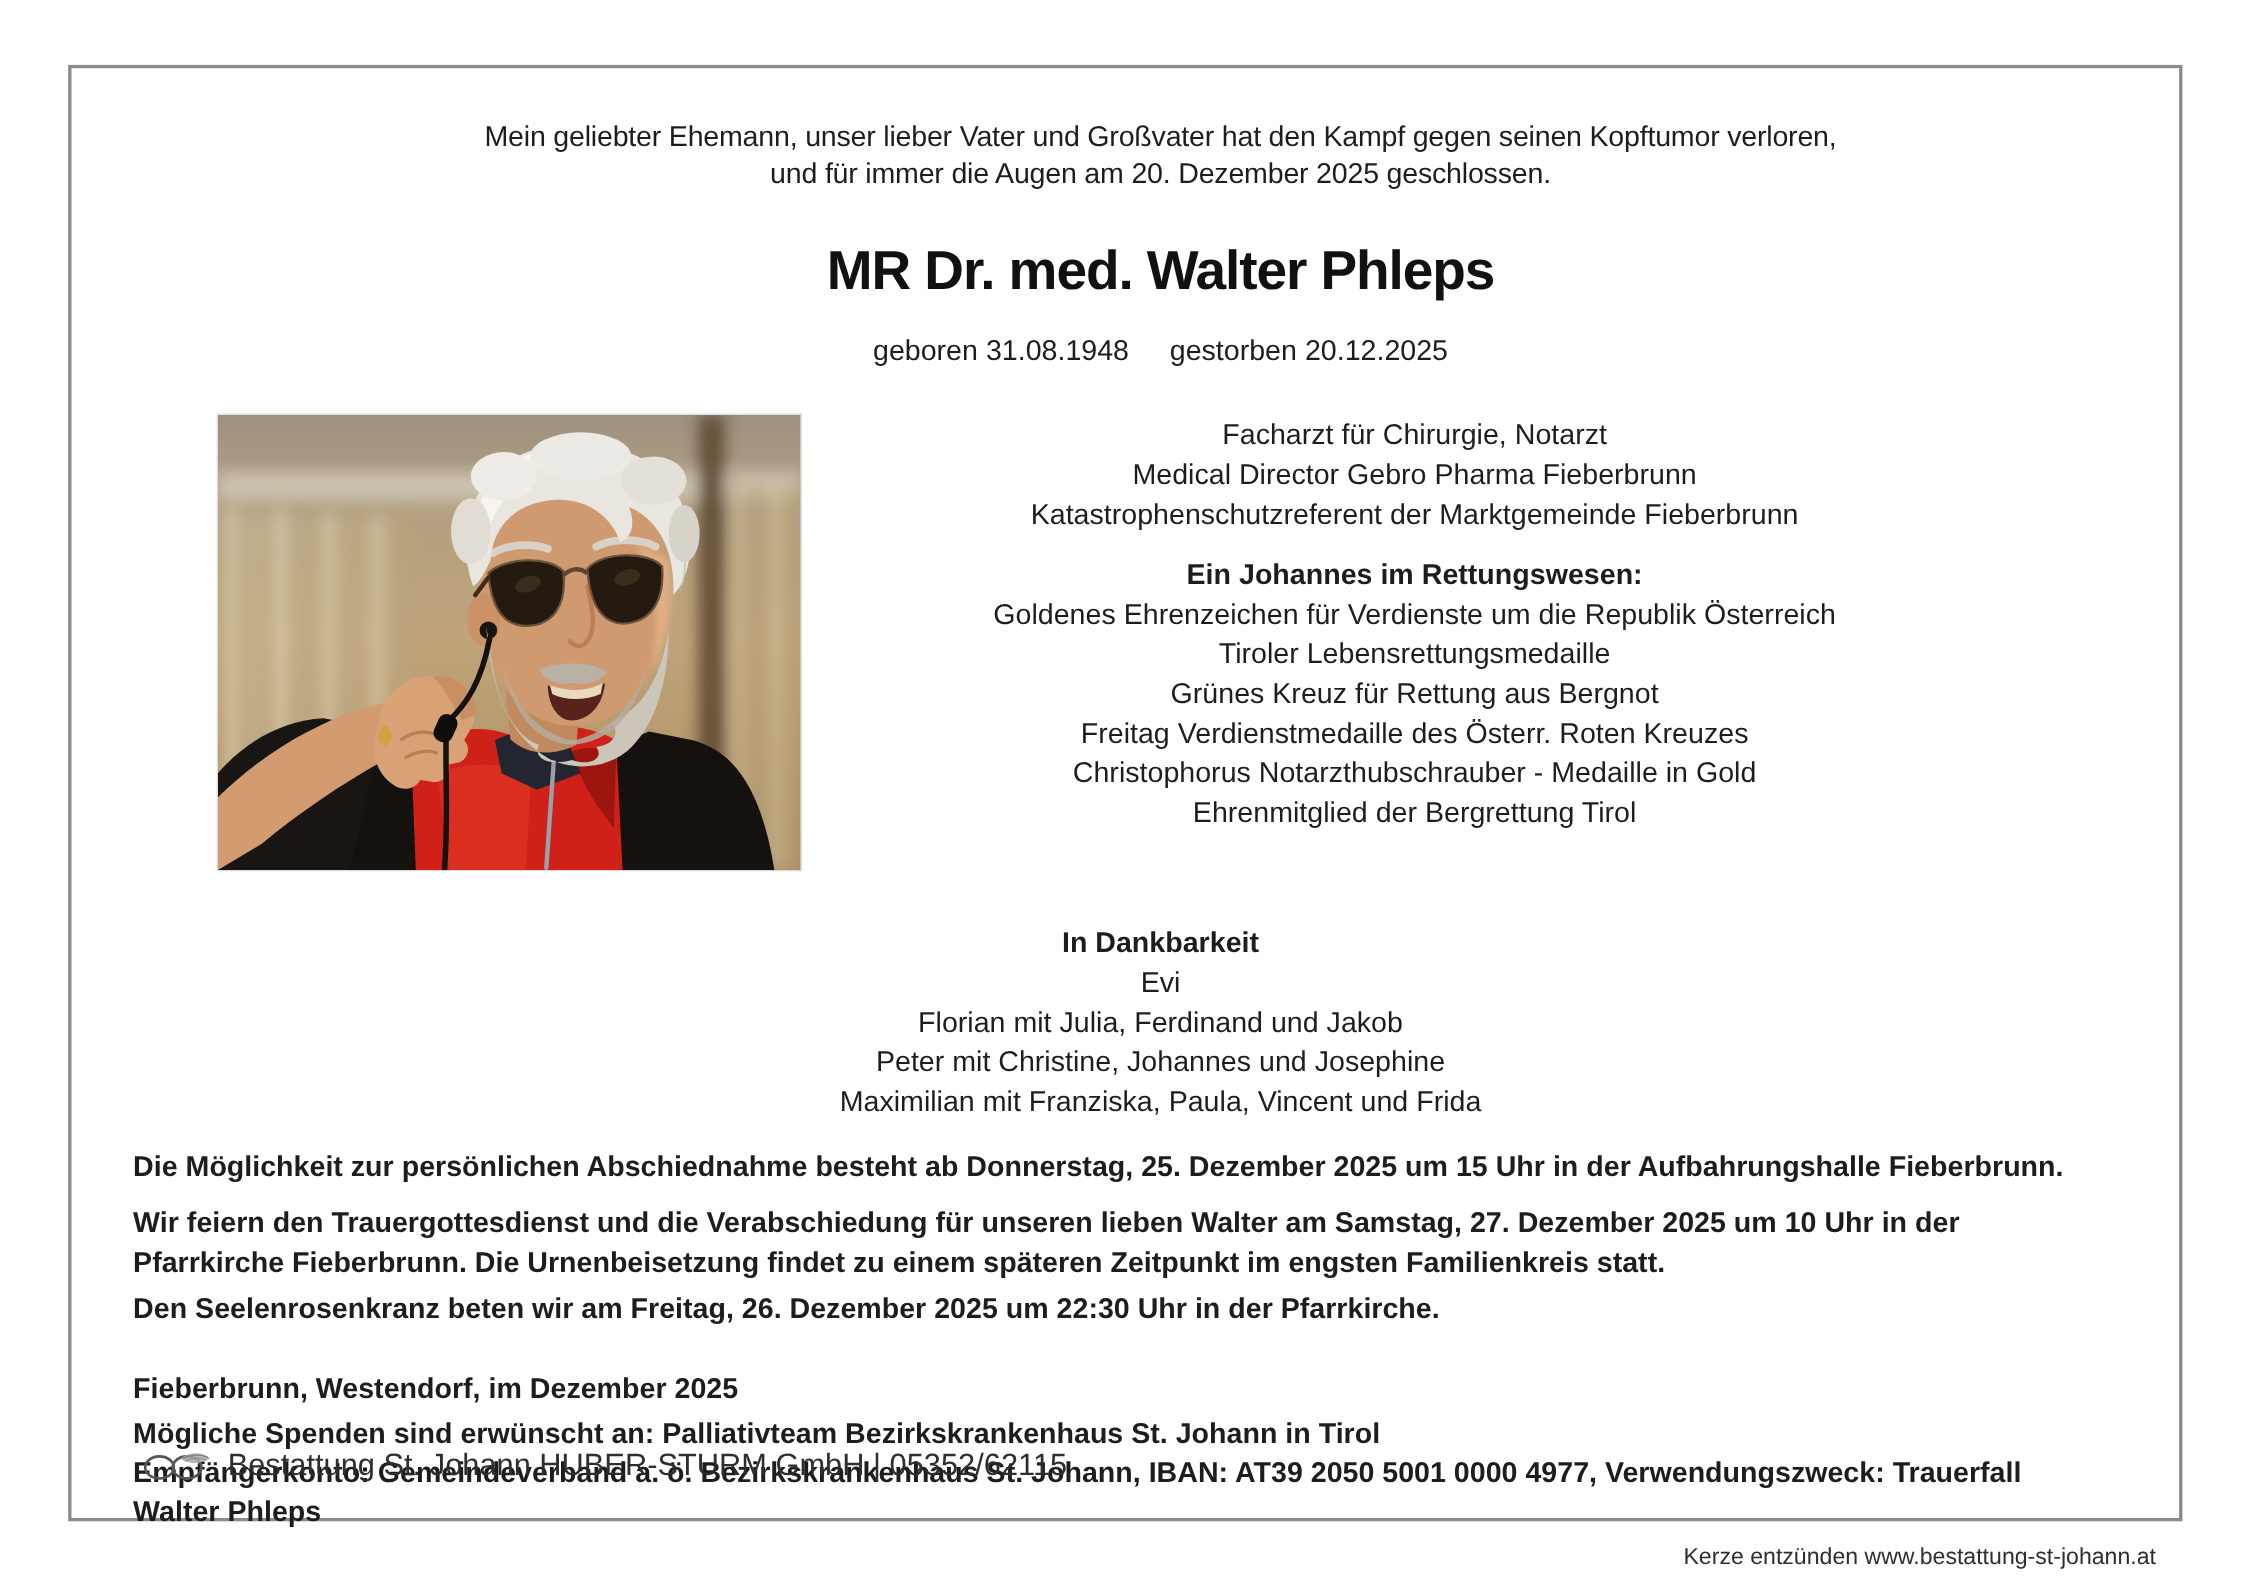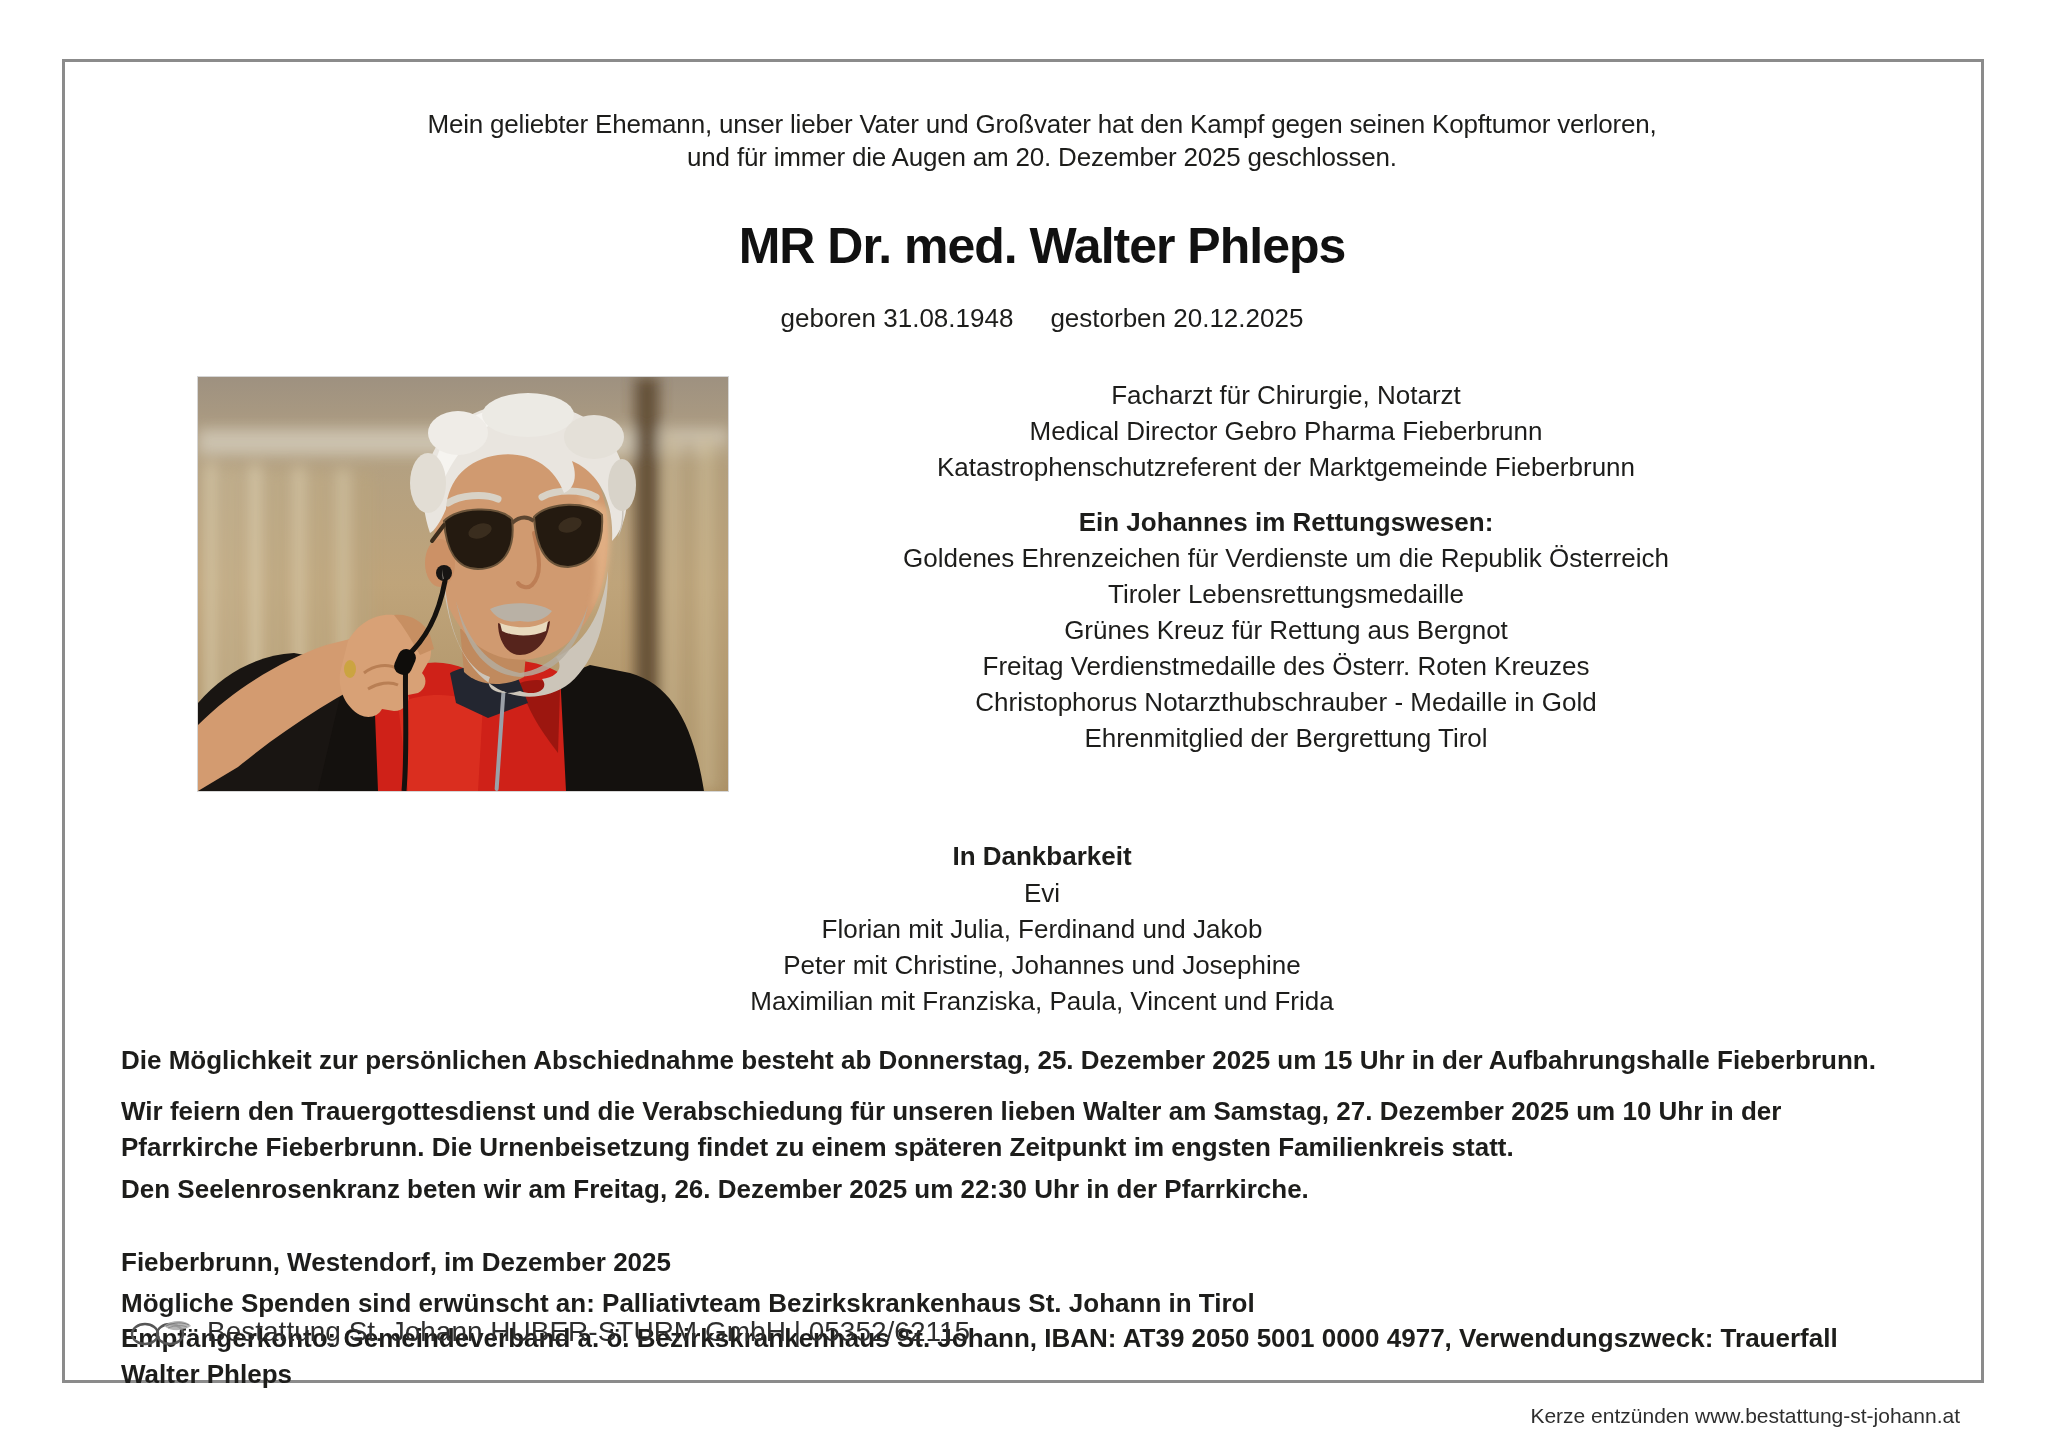--- a/index.html
+++ b/index.html
@@ -2,21 +2,21 @@
 <html><head>
 <meta charset="utf-8">
 <style>
   * { margin:0; padding:0; box-sizing:border-box; }
   html,body { width:2048px; height:1447px; background:#ffffff; overflow:hidden; }
   body { position:relative; font-family:"Liberation Sans", sans-serif; color:#1d1d1b; }
 
   .frame { position:absolute; left:62px; top:59px; width:1922px; height:1324px;
            border:3px solid #8b8b8b; }
 
-  .centerband { position:absolute; left:121px; width:1842px; text-align:center; }
+  .centerband { position:absolute; left:134px; width:1842px; text-align:center; }
 
   .intro { top:108px; font-size:26px; line-height:33px; letter-spacing:-0.2px; }
 
   .name  { top:216px; font-size:50px; font-weight:700; letter-spacing:-1px; line-height:60px; color:#111; }
 
   .dates { top:301px; font-size:26px; line-height:34px; }
   .dates .died { margin-left:37px;text-align:right; }
 
   .photo { position:absolute; left:198px; top:377px; width:530px; height:414px;
            outline:1px solid #d6d6d6; overflow:hidden; }

